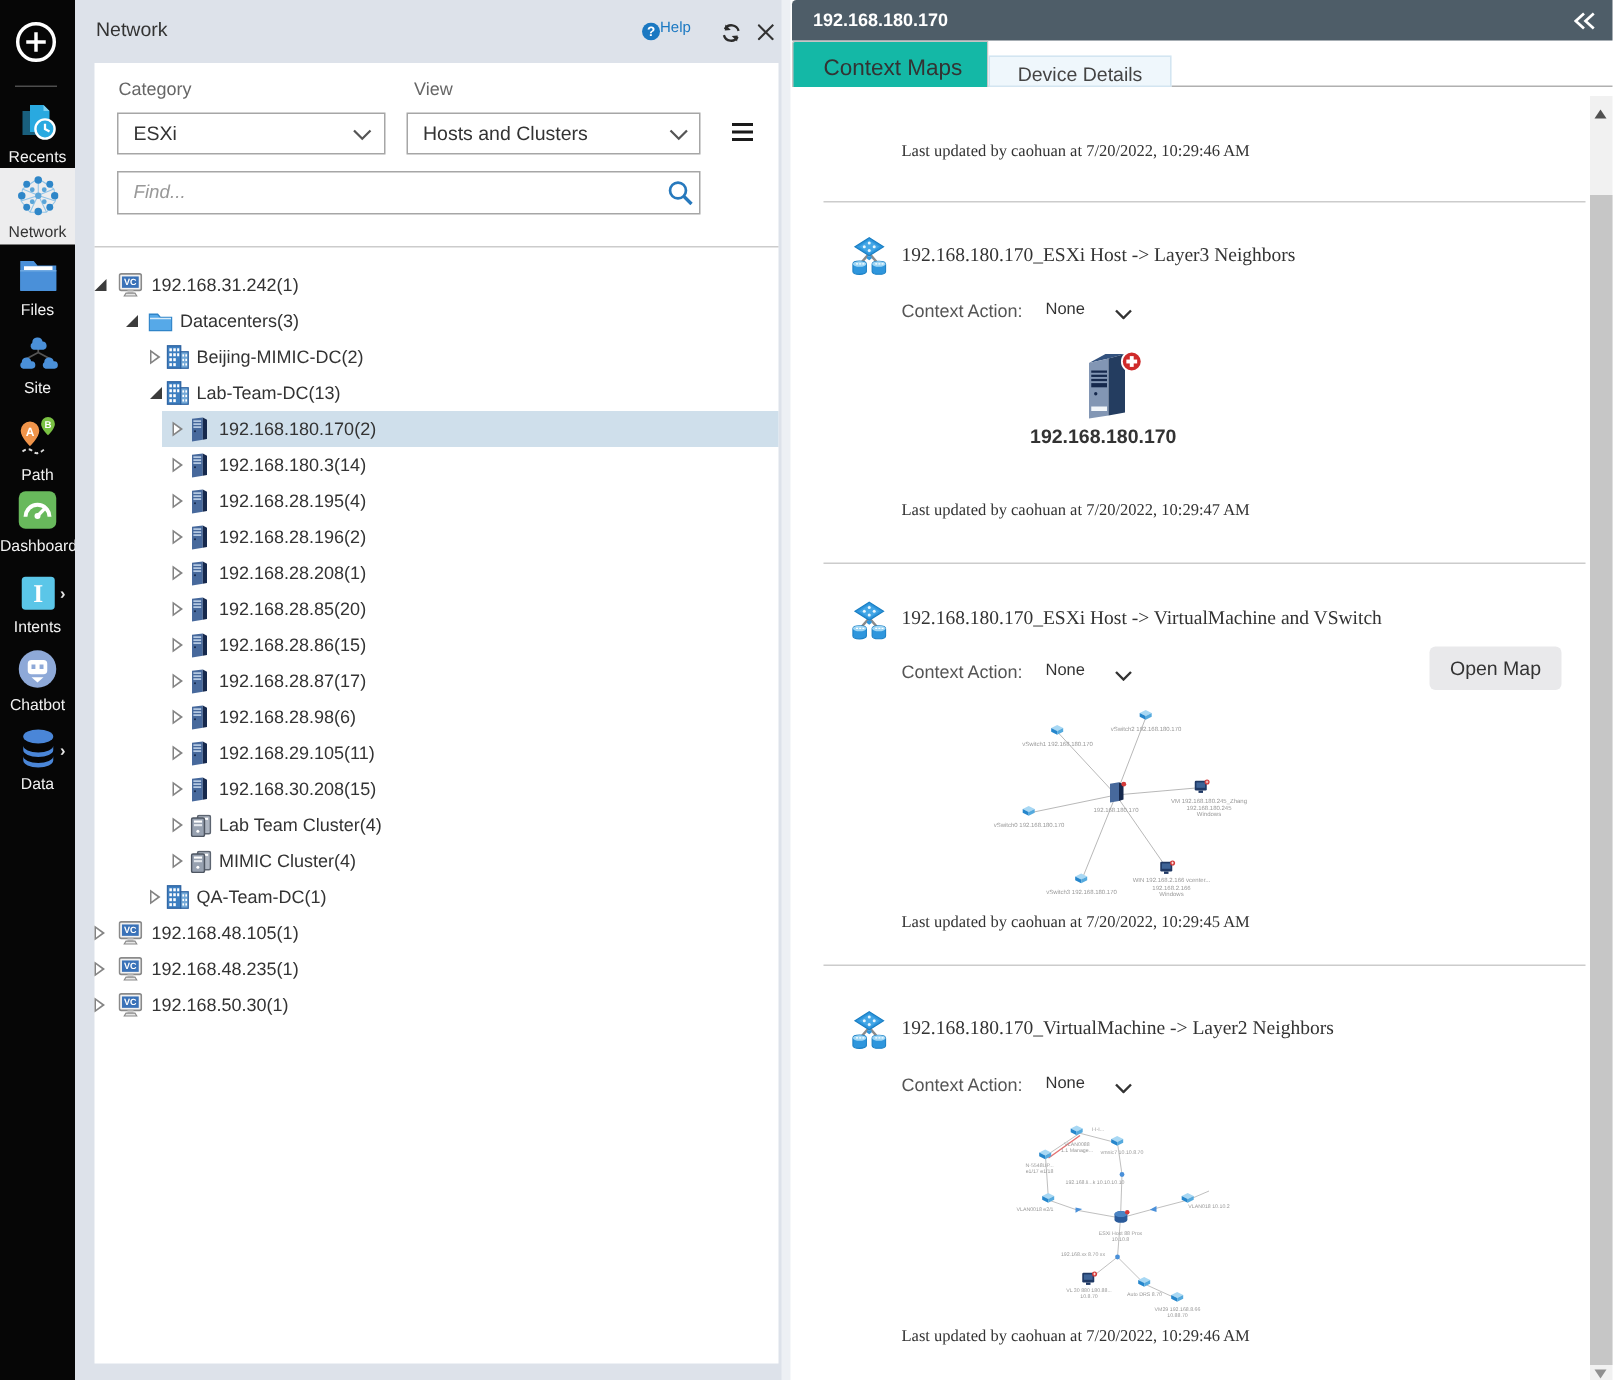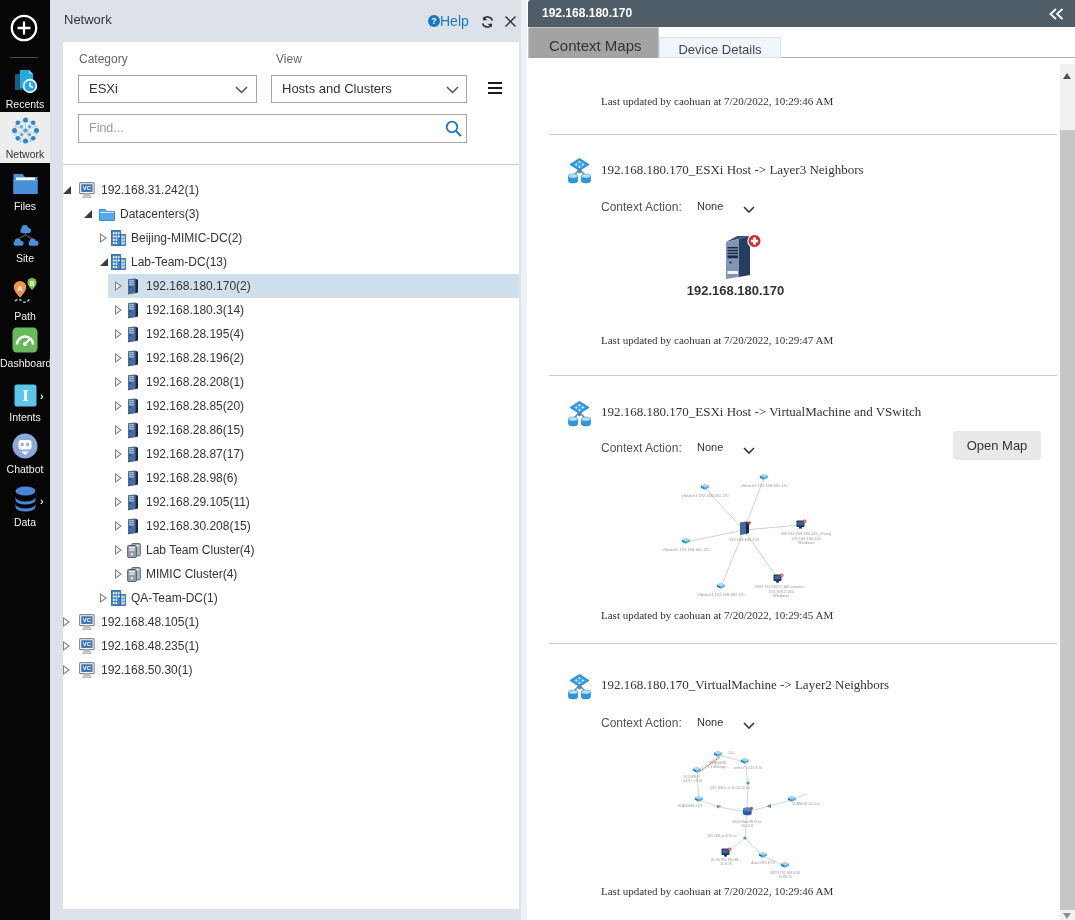--- a/index.html
+++ b/index.html
@@ -14,40 +14,40 @@
 .sbchev { position:absolute; color:#e8e8e8; font-size:11px; font-weight:bold; }
 
 #lpanel { position:absolute; left:50px; top:0; width:477px; height:920px; background:#dde2ea; }
 #lcard { position:absolute; left:13px; top:42px; width:456px; height:867px; background:#fff; }
 #lhead { position:absolute; left:0; top:0; width:477px; height:42px; }
 .fldlabel { position:absolute; font-size:12px; color:#666; }
 .sel { position:absolute; height:28px; border:1px solid #a6a6a6; background:#fff;
   font-size:13px; color:#333; line-height:26px; padding-left:10px; }
 .selchev { position:absolute; top:44px; }
 #findbox { position:absolute; left:15px; top:72px; width:389px; height:29px; border:1px solid #a6a6a6; }
-#findbox span { color:#999; font-size:12.5px; line-height:27px; padding-left:10px; display:block;}
+#findbox span { font-style:italic; color:#999; font-size:12.5px; line-height:27px; padding-left:10px; display:block;}
 #treediv { position:absolute; left:0; top:122px; width:456px; border-top:1px solid #ccc; }
 
 .trow { position:absolute; left:0; width:456px; height:24px; font-size:12px; color:#333; }
 .trow .txt { position:absolute; top:5px; }
 .tsel { position:absolute; left:45px; right:0; top:0; bottom:0; background:#cfdfeb; }
 .arr-exp { position:absolute; width:0; height:0; top:8px;
   border-left:8px solid transparent; border-bottom:8px solid #3c3c3c; }
 .arr-col { position:absolute; width:0; height:0; top:7px;
   border-top:5px solid transparent; border-bottom:5px solid transparent; border-left:7px solid #848484; }
 .arr-col:after { content:""; position:absolute; left:-6.4px; top:-3.2px; width:0; height:0;
   border-top:3.2px solid transparent; border-bottom:3.2px solid transparent; border-left:4.5px solid #fff; }
 .ticon { position:absolute; top:4px; }
 
 #rpanel { position:absolute; left:527px; top:0; width:548px; height:920px; background:#fff; }
 #rgap { position:absolute; left:521px; top:0; width:7px; height:920px; background:#edf0f4; }
 #rbar { position:absolute; left:1px; top:0; width:547px; height:27px; background:#4e5d68; border-top-left-radius:3px; }
 #rbar span { color:#fff; font-weight:bold; font-size:12px; line-height:27px; padding-left:14px; display:block; }
 #tabline { position:absolute; left:131px; top:57px; width:417px; height:1px; background:#b0b0b0; }
-#tab1 { position:absolute; left:1px; top:27px; width:131px; height:31px; background:#a3a3a3;
+#tab1 { position:absolute; left:1px; top:27px; width:131px; height:31px; background:#14b8a6;
   border:1px solid #c5c5c5; border-bottom:none; border-top-left-radius:2px;
   font-size:15px; color:#333; line-height:36px; padding-left:20px; }
 #tab2 { position:absolute; left:132px; top:37px; width:122px; height:21px; background:#eff7fc;
   border:1px solid #d3e5f1; font-size:13px; color:#444; text-align:center; line-height:23px; }
 .divider { position:absolute; left:22px; width:508px; height:1px; background:#ccc; }
 .ctitle { position:absolute; left:74px; font-family:"Liberation Serif", serif; font-size:13px; color:#333; }
 .clast  { position:absolute; left:74px; font-family:"Liberation Serif", serif; font-size:11px; color:#333; }
 .cactl { position:absolute; left:74px; font-size:12px; color:#555; }
 .cactv { position:absolute; left:170px; font-size:11px; color:#333; }
 .cchev { position:absolute; left:216px; }
@@ -184,21 +184,21 @@
   <div class="sbchev" style="left:40px;top:495px;">›</div>
 </div>
 
 <div id="lpanel">
   <div id="lhead">
     <div class="abs" style="left:14px;top:12px;font-size:13px;color:#333;">Network</div>
     <svg class="abs" style="left:378px;top:15px;" width="12" height="12" viewBox="0 0 12 12">
       <circle cx="6" cy="6" r="6" fill="#1a78c2"></circle>
       <text x="6" y="9.2" font-size="9" fill="#fff" text-anchor="middle" font-weight="bold">?</text>
     </svg>
-    <div class="abs" style="left:390px;top:13px;font-size:14px;color:#1a78c2;">Help</div>
+    <div class="abs" style="left:390px;top:13px;font-size:10px;color:#1a78c2;">Help</div>
     <svg class="abs" style="left:431px;top:16px;" width="13" height="12" viewBox="0 0 13 12">
       <path d="M11.4 4.6 A5 5 0 0 0 2.2 3.4" fill="none" stroke="#2b2b2b" stroke-width="1.5"></path>
       <path d="M1.6 7.4 A5 5 0 0 0 10.8 8.6" fill="none" stroke="#2b2b2b" stroke-width="1.5"></path>
       <path d="M2.6 0.4 L2.2 4.4 L6.2 4 Z" fill="#2b2b2b"></path>
       <path d="M10.4 11.6 L10.8 7.6 L6.8 8 Z" fill="#2b2b2b"></path>
     </svg>
     <svg class="abs" style="left:455px;top:16px;" width="11" height="11" viewBox="0 0 11 11">
       <path d="M0.5 0.5 L10.5 10.5 M10.5 0.5 L0.5 10.5" stroke="#333" stroke-width="1.4"></path>
     </svg>
   </div>

